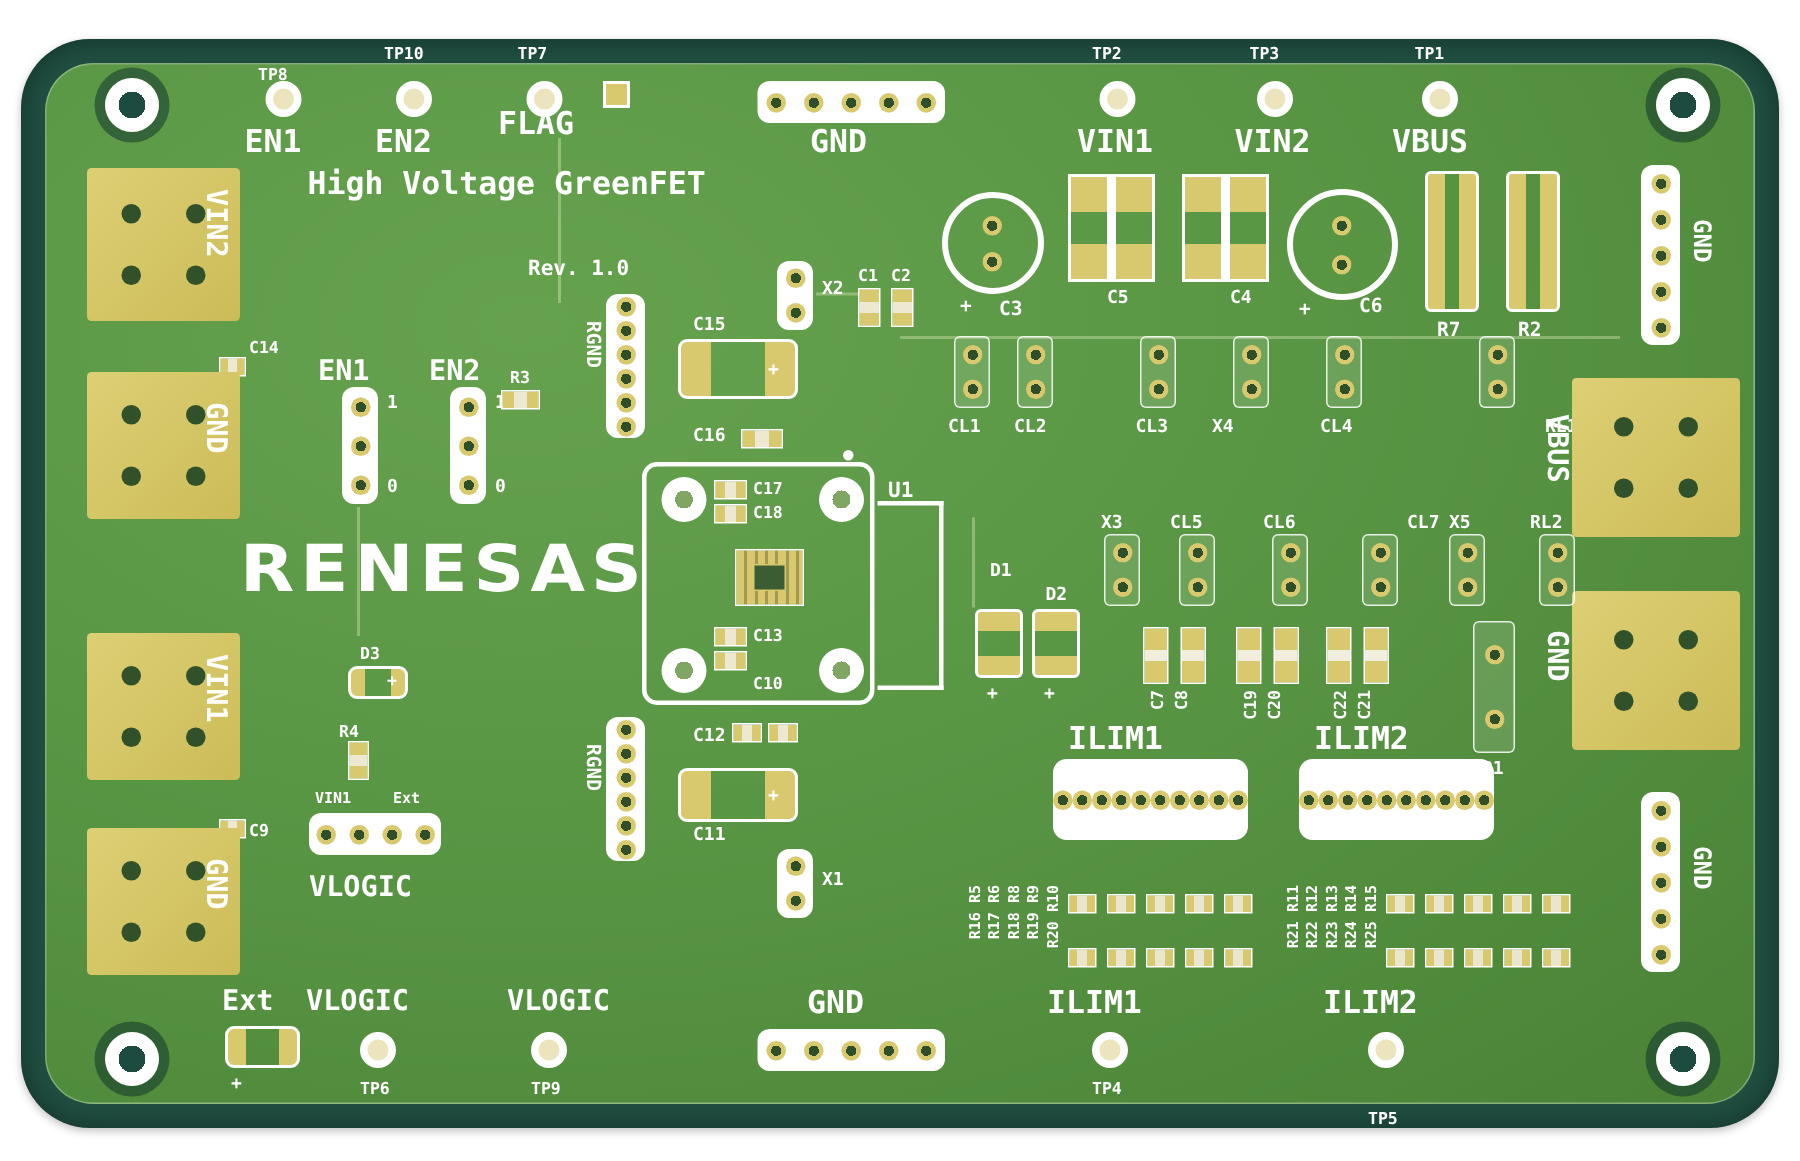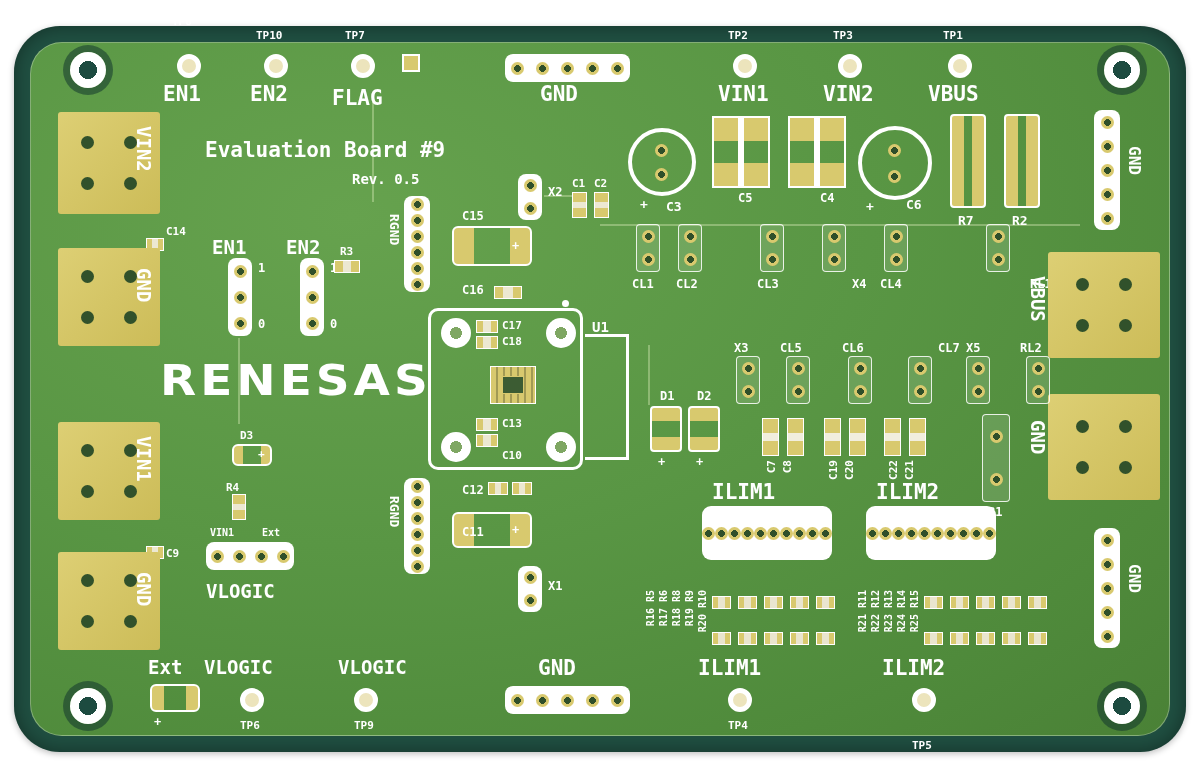--- a/index.html
+++ b/index.html
@@ -93,31 +93,31 @@
   <div class="corner" style="left:70px;top:688px"></div>
   <div class="corner" style="left:1104px;top:688px"></div>
 
   <div class="trace" style="left:372px;top:92px;width:2px;height:110px"></div>
   <div class="trace" style="left:544px;top:195px;width:32px;height:2px"></div>
   <div class="trace" style="left:600px;top:224px;width:480px;height:2px"></div>
   <div class="trace" style="left:238px;top:338px;width:2px;height:86px"></div>
   <div class="trace" style="left:648px;top:345px;width:2px;height:60px"></div>
   <div class="via" style="left:562px;top:300px"></div>
 
-  <div class="lbl s11" style="left:172px;top:16px">TP8</div>
+  <div class="lbl s11" style="left:172px;top:44px">TP8</div>
   <div class="tp" style="left:177px;top:54px"></div>
   <div class="lbl s20" style="left:163px;top:84px">EN1</div>
 
   <div class="lbl s11" style="left:256px;top:30px">TP10</div>
   <div class="tp" style="left:264px;top:54px"></div>
   <div class="lbl s20" style="left:250px;top:84px">EN2</div>
 
   <div class="lbl s11" style="left:345px;top:30px">TP7</div>
   <div class="tp" style="left:351px;top:54px"></div>
-  <div class="lbl s20" style="left:332px;top:88px">FLAG</div>
+  <div class="lbl s20" style="left:332px;top:72px">FLAG</div>
   <div class="sqpad" style="left:402px;top:54px"></div>
 
   <div class="hdr" style="left:505px;top:54px;width:125px;height:28px">
       <span class="hole"></span>
       <span class="hole"></span>
       <span class="hole"></span>
       <span class="hole"></span>
       <span class="hole"></span>
     </div>
   <div class="lbl s20" style="left:540px;top:84px">GND</div>
@@ -127,22 +127,22 @@
   <div class="lbl s20" style="left:718px;top:84px">VIN1</div>
 
   <div class="lbl s11" style="left:833px;top:30px">TP3</div>
   <div class="tp" style="left:838px;top:54px"></div>
   <div class="lbl s20" style="left:823px;top:84px">VIN2</div>
 
   <div class="lbl s11" style="left:943px;top:30px">TP1</div>
   <div class="tp" style="left:948px;top:54px"></div>
   <div class="lbl s20" style="left:928px;top:84px">VBUS</div>
 
-  <div class="lbl s20" style="left:205px;top:140px">Evaluation Board #9</div>
-  <div class="lbl s14" style="left:352px;top:172px">Rev. 0.5</div>
+  <div class="lbl s20" style="left:205px;top:112px">High Voltage GreenFET</div>
+  <div class="lbl s14" style="left:352px;top:172px">Rev. 1.0</div>
   <div id="logo">RENESAS</div>
 
   <div class="goldpad" style="left:58px;top:112px;width:102px;height:102px">
       <span class="dot"></span>
       <span class="dot"></span>
       <span class="dot"></span>
       <span class="dot"></span>
     </div>
   <div class="lbl s18 vdown" style="left:134px;top:126px">VIN2</div>
   <div class="smd" style="left:146px;top:238px;width:18px"></div>
@@ -244,21 +244,21 @@
   <div class="smd" style="left:476px;top:434px;width:22px"></div>
   <div class="lbl s11" style="left:502px;top:450px">C10</div>
   <div class="lbl s14" style="left:592px;top:320px">U1</div>
   <div class="bracket" style="left:585px;top:334px;width:44px;height:126px"></div>
 
   <div class="lbl s12" style="left:462px;top:484px">C12</div>
   <div class="smd" style="left:488px;top:482px;width:20px"></div>
   <div class="smd" style="left:512px;top:482px;width:20px"></div>
   <div class="ecap" style="left:452px;top:512px;width:80px;height:36px"></div>
   <div class="lbl s12" style="left:512px;top:524px">+</div>
-  <div class="lbl s12" style="left:462px;top:526px">C11</div>
+  <div class="lbl s12" style="left:462px;top:550px">C11</div>
 
   <div class="hdr v" style="left:518px;top:566px;width:24px;height:46px">
       <span class="hole"></span>
       <span class="hole"></span>
     </div>
   <div class="lbl s12" style="left:548px;top:580px">X1</div>
 
   <div class="ring" style="left:628px;top:128px;width:68px;height:68px">
     <span class="hole" style="left:23px;top:12px"></span>
     <span class="hole" style="left:23px;top:36px"></span>
@@ -304,21 +304,21 @@
   <div class="lbl s12" style="left:676px;top:278px">CL2</div>
   <div class="p2v" style="left:760px;top:224px">
       <span class="hole"></span>
       <span class="hole"></span>
     </div>
   <div class="lbl s12" style="left:757px;top:278px">CL3</div>
   <div class="p2v" style="left:822px;top:224px">
       <span class="hole"></span>
       <span class="hole"></span>
     </div>
-  <div class="lbl s12" style="left:852px;top:278px">X4</div>
+  <div class="lbl s12" style="left:808px;top:278px">X4</div>
   <div class="p2v" style="left:884px;top:224px">
       <span class="hole"></span>
       <span class="hole"></span>
     </div>
   <div class="lbl s12" style="left:880px;top:278px">CL4</div>
   <div class="p2v" style="left:986px;top:224px">
       <span class="hole"></span>
       <span class="hole"></span>
     </div>
   <div class="lbl s12" style="left:1030px;top:278px">RL1</div>
@@ -362,21 +362,21 @@
   <div class="p2v" style="left:966px;top:356px">
       <span class="hole"></span>
       <span class="hole"></span>
     </div>
   <div class="lbl s12" style="left:1020px;top:342px">RL2</div>
   <div class="p2v" style="left:1026px;top:356px">
       <span class="hole"></span>
       <span class="hole"></span>
     </div>
 
-  <div class="lbl s12" style="left:660px;top:390px">D1</div>
+  <div class="lbl s12" style="left:660px;top:374px">D1</div>
   <div class="lbl s12" style="left:697px;top:390px">D2</div>
   <div class="dcap" style="left:650px;top:406px;width:32px;height:46px"></div>
   <div class="dcap" style="left:688px;top:406px;width:32px;height:46px"></div>
   <div class="lbl s12" style="left:658px;top:456px">+</div>
   <div class="lbl s12" style="left:696px;top:456px">+</div>
 
   <div class="vgroup" style="left:762px;top:418px">
     <span class="vcap"></span>
     <span class="vcap"></span>
   </div>

